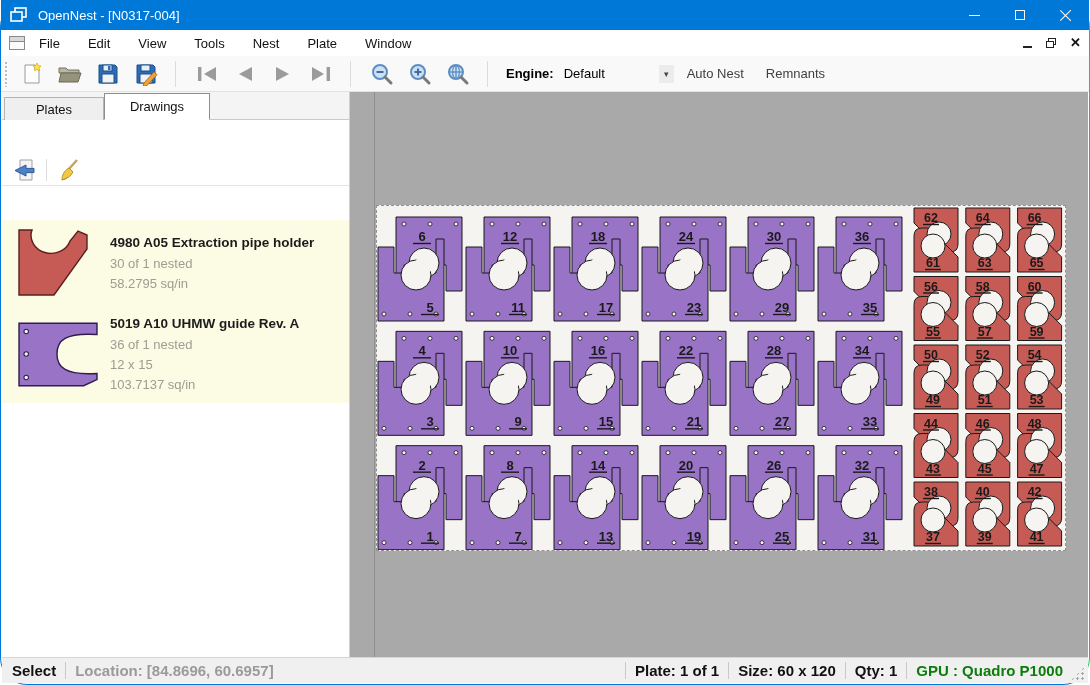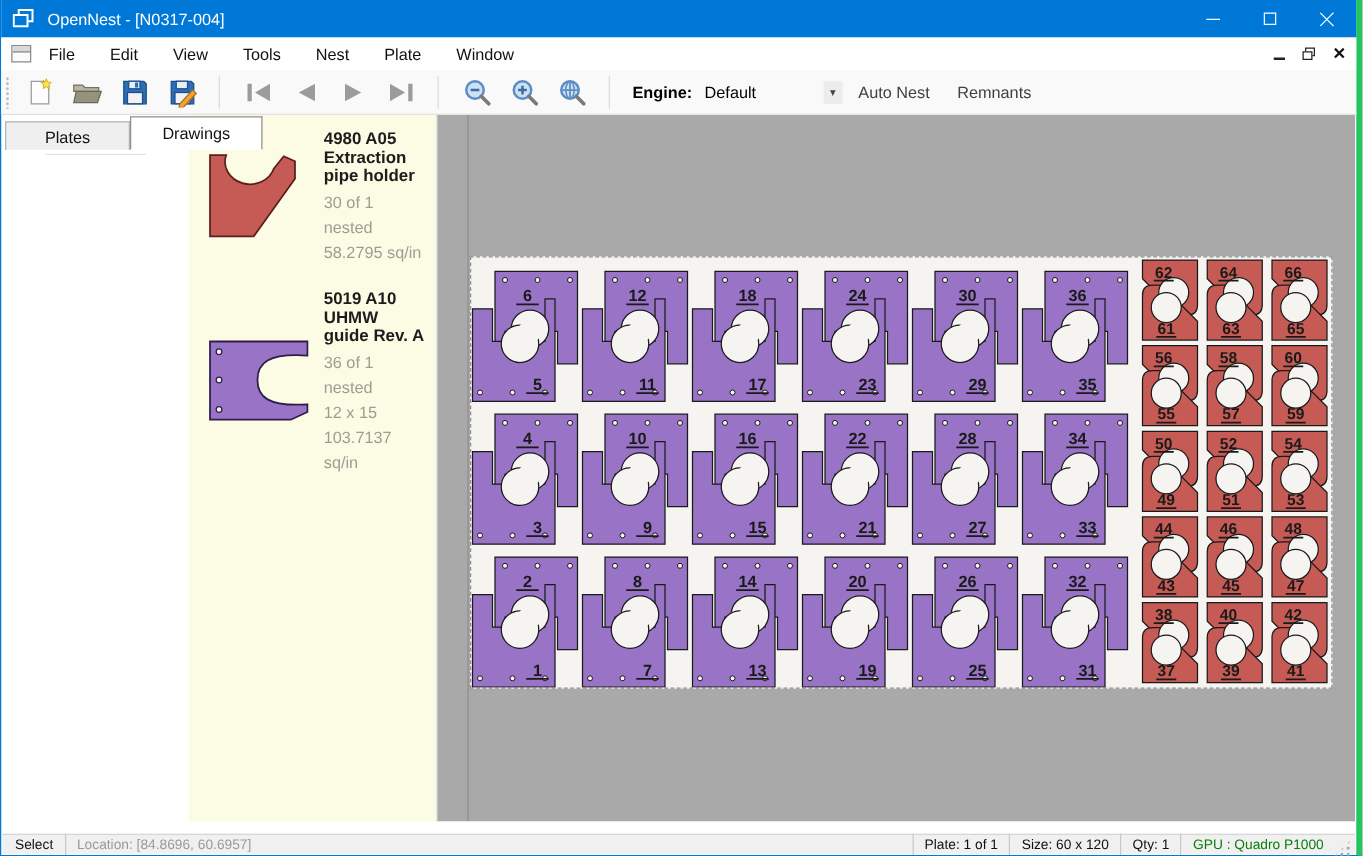--- a/index.html
+++ b/index.html
@@ -1,18 +1,18 @@
 <!DOCTYPE html>
 <html><head>
 <meta charset="utf-8">
 <style>
   * { box-sizing: border-box; margin: 0; padding: 0; }
   html,body { width:1090px; height:685px; }
   body { font-family:"Liberation Sans", sans-serif; position:relative; background:#fff; overflow:hidden; }
-  .window { position:absolute; inset:0; border-left:1px solid #0078D7; border-right:5px solid #22c55e; border-bottom:1px solid #0078D7; }
+  .window { position:absolute; inset:0; border-left:1px solid #0078D7; border-right:1px solid #22c55e; border-bottom:1px solid #0078D7;border-radius:27px; }
 
   
   .titlebar { height:30px; background:#0078D7; display:flex; align-items:center; color:#fff; }
   .tb-appicon { margin-left:9px; width:18px; height:16px; position:relative; }
   .tb-title { margin-left:10px; font-size:13px; }
   .tb-btns { margin-left:auto; display:flex; height:30px; }
   .tb-btn { width:46px; height:30px; display:flex; align-items:center; justify-content:center; }
   .glyph-min { width:11px; height:1px; background:#fff; }
   .glyph-max { width:10px; height:10px; border:1px solid #fff; }
   .glyph-close { position:relative; width:12px; height:12px; }
@@ -40,42 +40,42 @@
   .engine-label { font-weight:bold; font-size:13px; margin-left:10px; }
   .engine-combo { display:flex; align-items:center; margin-left:8px; width:112px; height:22px; }
   .engine-value { flex:1; font-size:13px; padding-left:2px; }
   .engine-arrow { width:15px; height:18px; background:#ececec; color:#444; font-size:9px; display:flex; align-items:center; justify-content:center; }
   .flat-btn { font-size:13px; color:#404040; padding:6px 9px; margin-left:4px; }
 
   
   .main { position:absolute; top:92px; bottom:27px; left:1px; right:1px; display:flex; }
 
   
-  .left-panel { width:348px; background:#fff; border-right:1px solid #cfcfcf; display:flex; flex-direction:row;gap:34px; }
+  .left-panel { width:348px; background:#fff; border-right:1px solid #cfcfcf; display:flex; flex-direction:column;gap:34px; }
   .tabstrip { height:28px; position:relative; border-bottom:1px solid #c9c9c9; background:#f4f4f4; }
   .tab { position:absolute; bottom:-1px; display:flex; align-items:center; justify-content:center; font-size:13px; color:#111; }
   .tab.inactive { left:2px; width:100px; height:23px; background:#efefef; border:1px solid #b4b4b4; border-bottom:none; }
   .tab.active { left:102px; width:106px; height:27px; background:#fff; border:1px solid #8f8f8f; border-bottom:1px solid #fff; z-index:2; }
   .iconbar { height:32px; display:flex; align-items:center; border-bottom:1px solid #e4e4e4; background:#fff; }
   .panel-btn { width:28px; height:26px; margin-left:8px; display:flex; align-items:center; justify-content:center; }
   .iconbar-sep { width:1px; height:22px; background:#dedede; margin-left:8px; }
   .drawlist { background:#FCFBE4; }
   .draw-item { display:flex; padding:9px 8px 8px 8px;align-items:center; }
   .thumb { width:100px; display:flex; justify-content:flex-start; padding-left:8px; }
   .draw-text { flex:1; padding-top:2px; }
   .draw-title { font-size:13.5px; font-weight:bold; color:#1c1c1c; margin-bottom:4px; }
   .draw-meta { font-size:13px; color:#9d9d93; line-height:20px; }
 
   
   .canvas { flex:1; position:relative; background:#a9a9a9; overflow:hidden; }
   .canvas-line { position:absolute; left:24px; top:0; bottom:0; width:1px; background:#8e8e8e; }
   .plate { position:absolute; left:26px; top:113px; width:690px; height:346px; background:#F5F4F1; border:1px dashed #909090; }
 
   
-  .statusbar { position:absolute; left:1px; right:1px; bottom:1px; height:16px; background:#f0f0f0; border-top:1px solid #d6d6d6; display:flex; align-items:center; font-size:11px; color:#111; }
+  .statusbar { position:absolute; left:1px; right:1px; bottom:1px; height:26px; background:#f0f0f0; border-top:1px solid #d6d6d6; display:flex; align-items:center; font-size:15px; color:#111;font-weight:bold; }
   .st-sep { width:1px; height:17px; background:#c9c9c9; margin:0 9px; }
   .st-mode { margin-left:10px; }
   .st-loc { color:#9a9a9a; }
   .st-spacer { flex:1; }
   .st-gpu { color:#0a7d0a; }
   .st-grip { width:14px; height:14px; margin:6px 3px 0 8px; background-image:radial-gradient(#a5a5a5 1.2px, transparent 1.4px); background-size:5px 5px; background-position:bottom right; clip-path:polygon(100% 0, 100% 100%, 0 100%); }
 </style>
 </head>
 <body>
 

